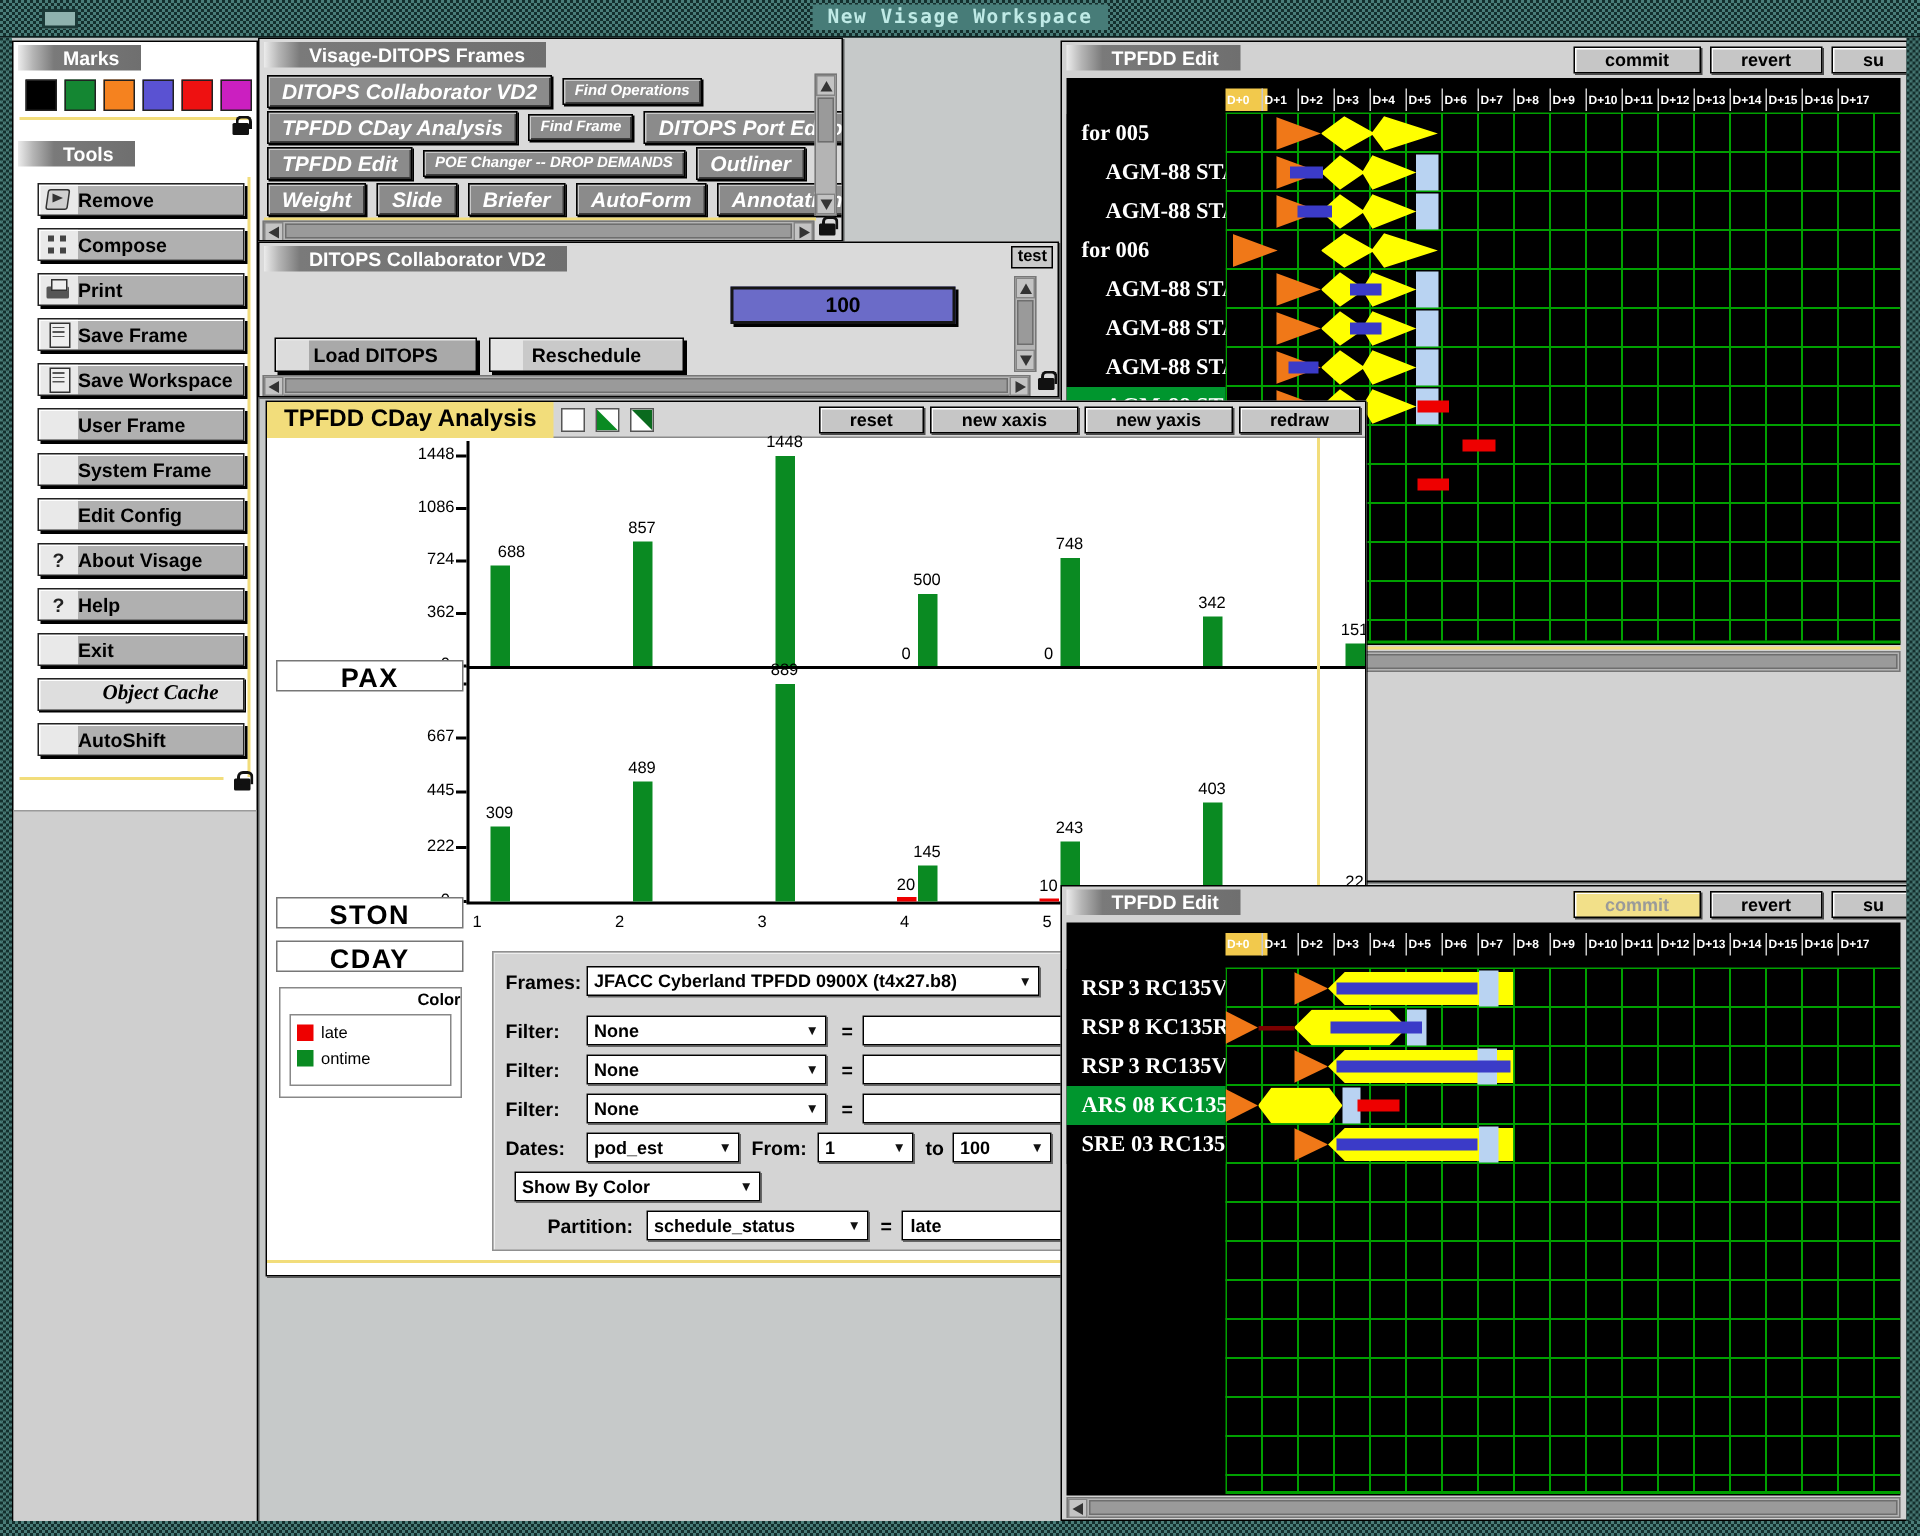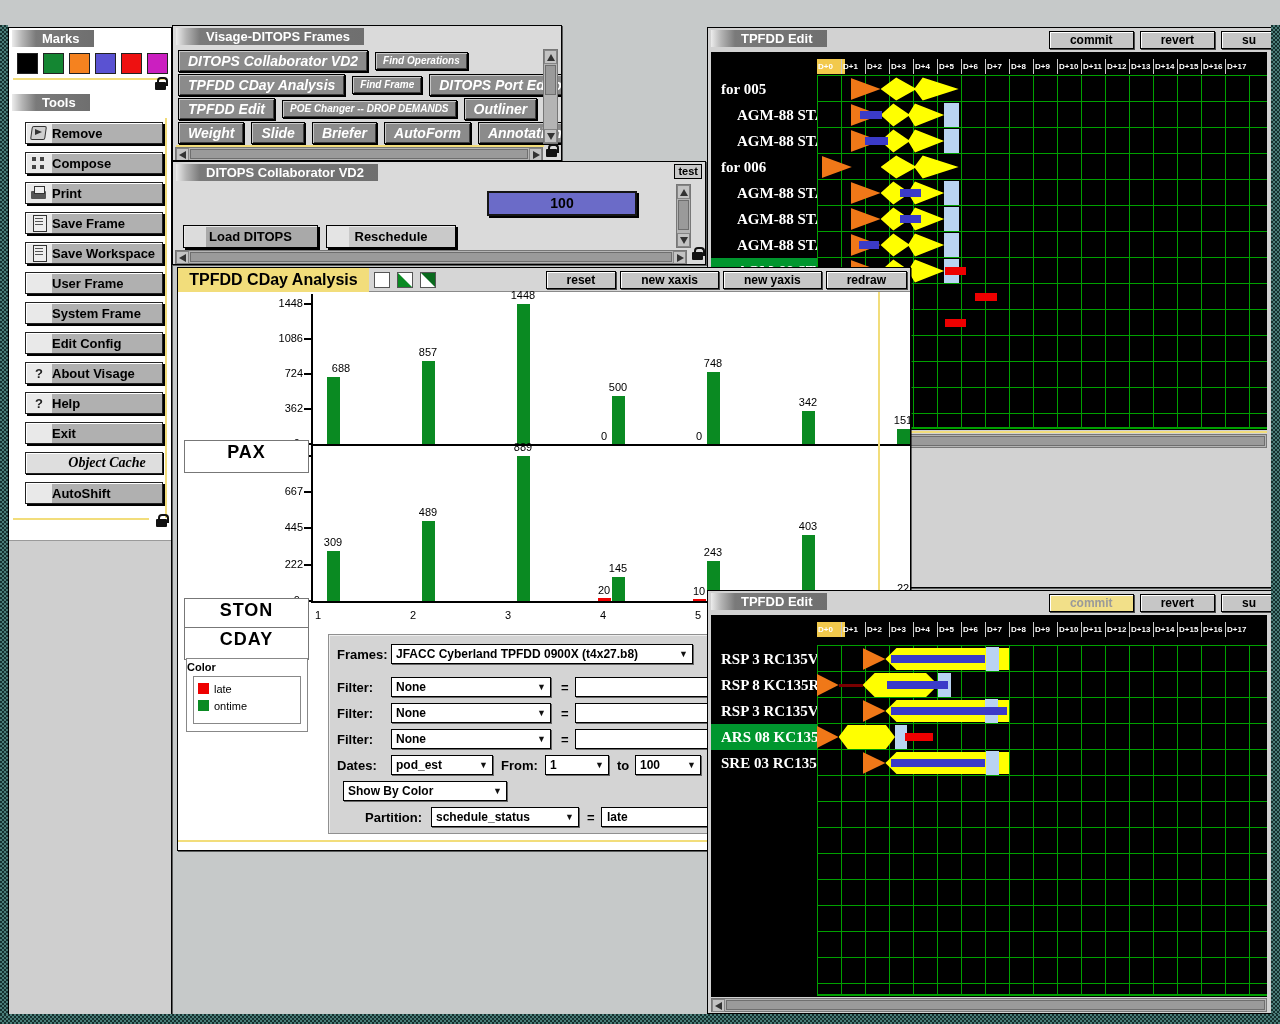--- a/index.html
+++ b/index.html
@@ -135,42 +135,46 @@
   .tri-dl::after{content:"";position:absolute;left:0;top:0;width:14px;height:14px;background:var(--ontime);clip-path:polygon(0 0,0 100%,100% 100%);}
   .tri-ur{background:#fff;}
   .tri-ur::after{content:"";position:absolute;left:0;top:0;width:14px;height:14px;background:#0a6a1e;clip-path:polygon(0 0,100% 0,100% 100%);}
   .cday-toolbar{position:absolute;top:3px;right:3px;display:flex;gap:4px;}
   .ax{position:absolute;background:#000;}
   .tickdash{position:absolute;width:7px;height:2px;background:#000;}
   .ticklabel{position:absolute;width:44px;text-align:right;font-size:11px;color:#000;}
   .catlabel{position:absolute;width:20px;text-align:center;font-size:11px;color:#000;}
   .vallabel{position:absolute;width:40px;text-align:center;font-size:11px;color:#000;}
   .bar{position:absolute;}
-  .axis-box{position:absolute;left:6px;width:125px;height:33px;background:#fff;border:1px solid #777;
+  .axis-box{position:absolute;left:6px;width:125px;height:21px;background:#fff;border:1px solid #777;
     font-size:18px;font-weight:bold;text-align:center;line-height:23px;letter-spacing:1px;}
   .legend{position:absolute;left:8px;top:390px;width:122px;height:74px;background:#fff;border:1px solid #888;}
-  .legend-title{text-align:left;font-weight:bold;font-size:11px;margin-top:2px;}
+  .legend-title{text-align:right;font-weight:bold;font-size:11px;margin-top:2px;}
   .legend-inner{position:absolute;left:6px;top:17px;width:108px;height:48px;border:1px solid #888;padding:3px 4px;}
   .lgrow{display:flex;align-items:center;gap:5px;height:17px;}
   .lgsw{width:11px;height:11px;flex:none;}
   .lgtext{font-size:11px;}
   .panel{position:absolute;background:#d4d4d4;border:1px solid #909090;box-shadow:inset 1px 1px 0 #eee;}
   .plabel{position:absolute;font-weight:bold;font-size:13px;color:#000;white-space:nowrap;}
   .dd{position:absolute;height:20px;background:#fff;border:1px solid #000;box-shadow:1px 1px 0 #666;
     display:flex;align-items:center;padding:0 4px;cursor:pointer;}
   .ddt{flex:1;font-weight:bold;font-size:12px;white-space:nowrap;overflow:hidden;}
   .dda{flex:none;font-size:9px;color:#111;margin-left:3px;}
   .field{position:absolute;height:20px;background:#fff;border:1px solid #000;box-shadow:1px 1px 0 #666;
     font-weight:bold;font-size:12px;line-height:18px;padding:0 5px;}
 </style>
 </head>
 <body>
 
 <div class="screen">
 
+  <div class="screen-titlebar checker">
+    <span class="win-menu"></span>
+    <span class="screen-title">New Visage Workspace</span>
+  </div>
   <div class="edge edge-l checker"></div>
   <div class="edge edge-r checker"></div>
   <div class="edge edge-b checker"></div>
 
   <div class="window marks-window" style="z-index:1">
     <div class="titletab">Marks</div>
     <div class="swatches">
         <div class="swatch" style="background: rgb(0, 0, 0);"></div>
         <div class="swatch" style="background: rgb(20, 134, 50);"></div>
         <div class="swatch" style="background: rgb(245, 130, 31);"></div>

